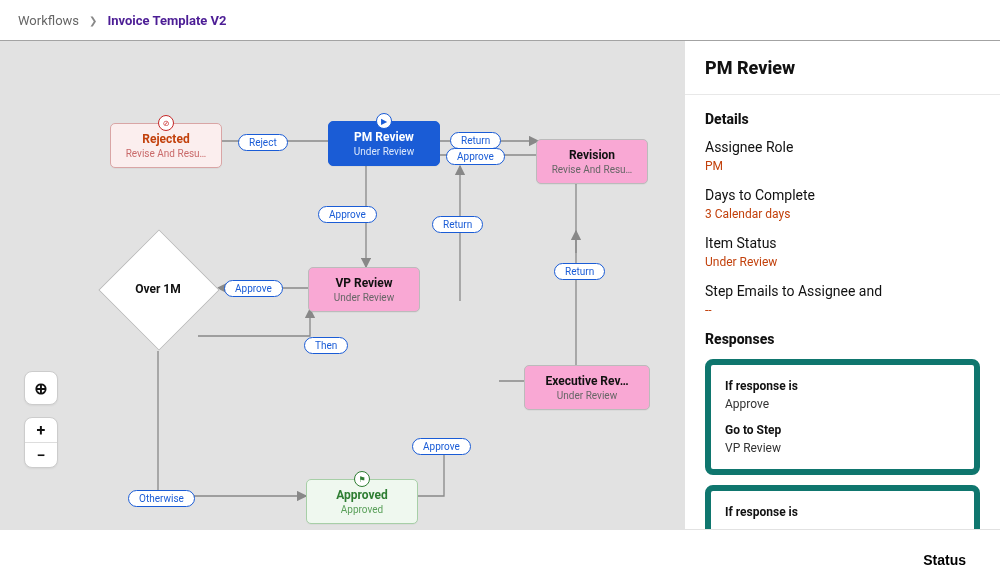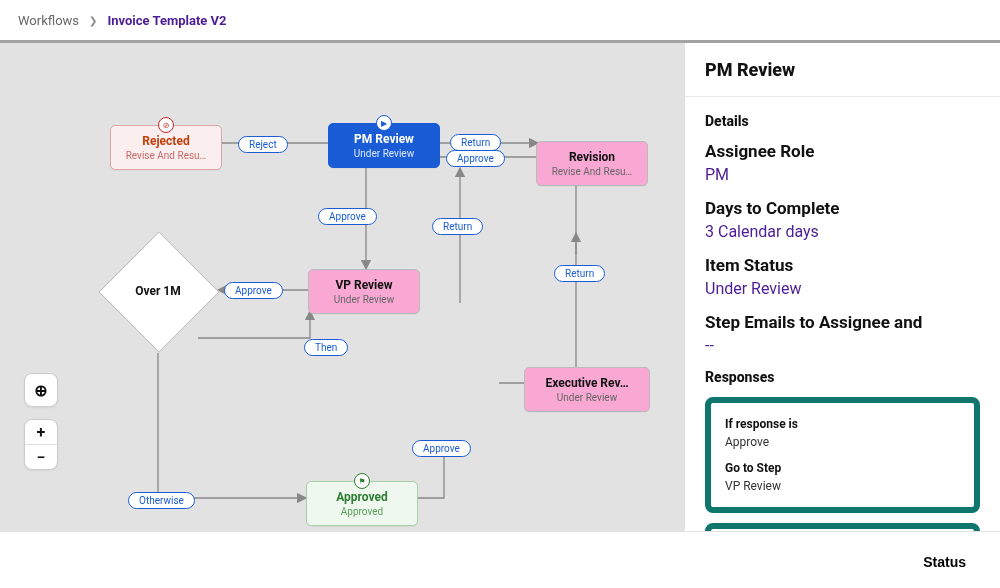--- a/index.html
+++ b/index.html
@@ -1,16 +1,16 @@
 <!DOCTYPE html>
 <html><head>
 <meta charset="utf-8">
 <style>
 html,body{margin:0;padding:0;height:100%;font-family:-apple-system,BlinkMacSystemFont,"Segoe UI",Roboto,Helvetica,Arial,sans-serif;background:#fff;color:#111;overflow:hidden}
-.header{height:40px;display:flex;align-items:center;padding:0 18px;font-size:13px;border-bottom:3px solid #a3a3a3}
+.header{height:40px;display:flex;align-items:center;padding:0 18px;font-size:13px;border-bottom:1px solid #a3a3a3}
 .header .crumb1{color:#666}
 .header .chev{margin:0 10px;color:#888;font-size:10px}
 .header .crumb2{font-weight:700;color:#4c1d95}
 .main{position:relative;height:488px;display:flex}
 .canvas{position:relative;flex:1;background:#e2e2e2;overflow:hidden}
 .zoom-controls{position:absolute;left:24px;top:330px;display:flex;flex-direction:column;gap:12px}
 .zoom-btn{width:32px;height:32px;border:1px solid #ccc;border-radius:8px;background:#fff;display:flex;align-items:center;justify-content:center;font-size:16px;font-weight:600;box-shadow:0 1px 2px rgba(0,0,0,0.06)}
 .zoom-stack{width:32px;border:1px solid #ccc;border-radius:8px;background:#fff;display:flex;flex-direction:column;box-shadow:0 1px 2px rgba(0,0,0,0.06)}
 .zoom-stack .half{height:24px;display:flex;align-items:center;justify-content:center;font-size:16px;font-weight:600}
 .zoom-stack .half+.half{border-top:1px solid #ddd}
@@ -31,22 +31,22 @@
 .node.approved .badge{border-color:#2e7d32;color:#2e7d32}
 .edge-label{position:absolute;background:#fff;border:1px solid #1a5cd6;border-radius:999px;padding:2px 10px;font-size:10px;color:#1a5cd6;white-space:nowrap}
 .diamond{position:absolute;width:120px;height:120px}
 .diamond .shape{width:84px;height:84px;background:#fff;border:1px solid #bbb;transform:rotate(45deg);margin:18px}
 .diamond .label{position:absolute;top:0;left:0;width:120px;height:120px;display:flex;align-items:center;justify-content:center;font-size:12px;font-weight:700}
 .panel{width:315px;border-left:1px solid #e2e2e2;background:#fff;overflow:auto}
 .panel-header{font-size:18px;font-weight:800;padding:16px 20px;border-bottom:1px solid #e8e8e8}
 .section{padding:16px 20px}
 .section h4{margin:0 0 12px 0;font-size:14px;font-weight:800}
 .kv{margin-bottom:14px}
-.kv .k{font-size:17px;font-weight:700;margin-bottom:4px}
-.kv .v{font-size:16px;color:#4c1d95}
+.kv .k{font-size:14px;font-weight:400;margin-bottom:4px}
+.kv .v{font-size:12px;color:#c2410c}
 .resp-card{border:6px solid #0f766e;border-radius:8px;padding:14px;margin-top:10px}
 .resp-card .k{font-size:12px;font-weight:700;margin-bottom:4px}
 .resp-card .v{font-size:12px;color:#333;margin-bottom:12px}
 .footer{height:60px;border-top:1px solid #e2e2e2;display:flex;align-items:center;justify-content:flex-end;padding:0 28px;background:#fff}
 .cancel-btn{font-size:14px;font-weight:700;background:none;border:none;cursor:pointer}
 svg.lines{position:absolute;inset:0;width:100%;height:100%;pointer-events:none}
 </style>
 </head>
 <body>
 

